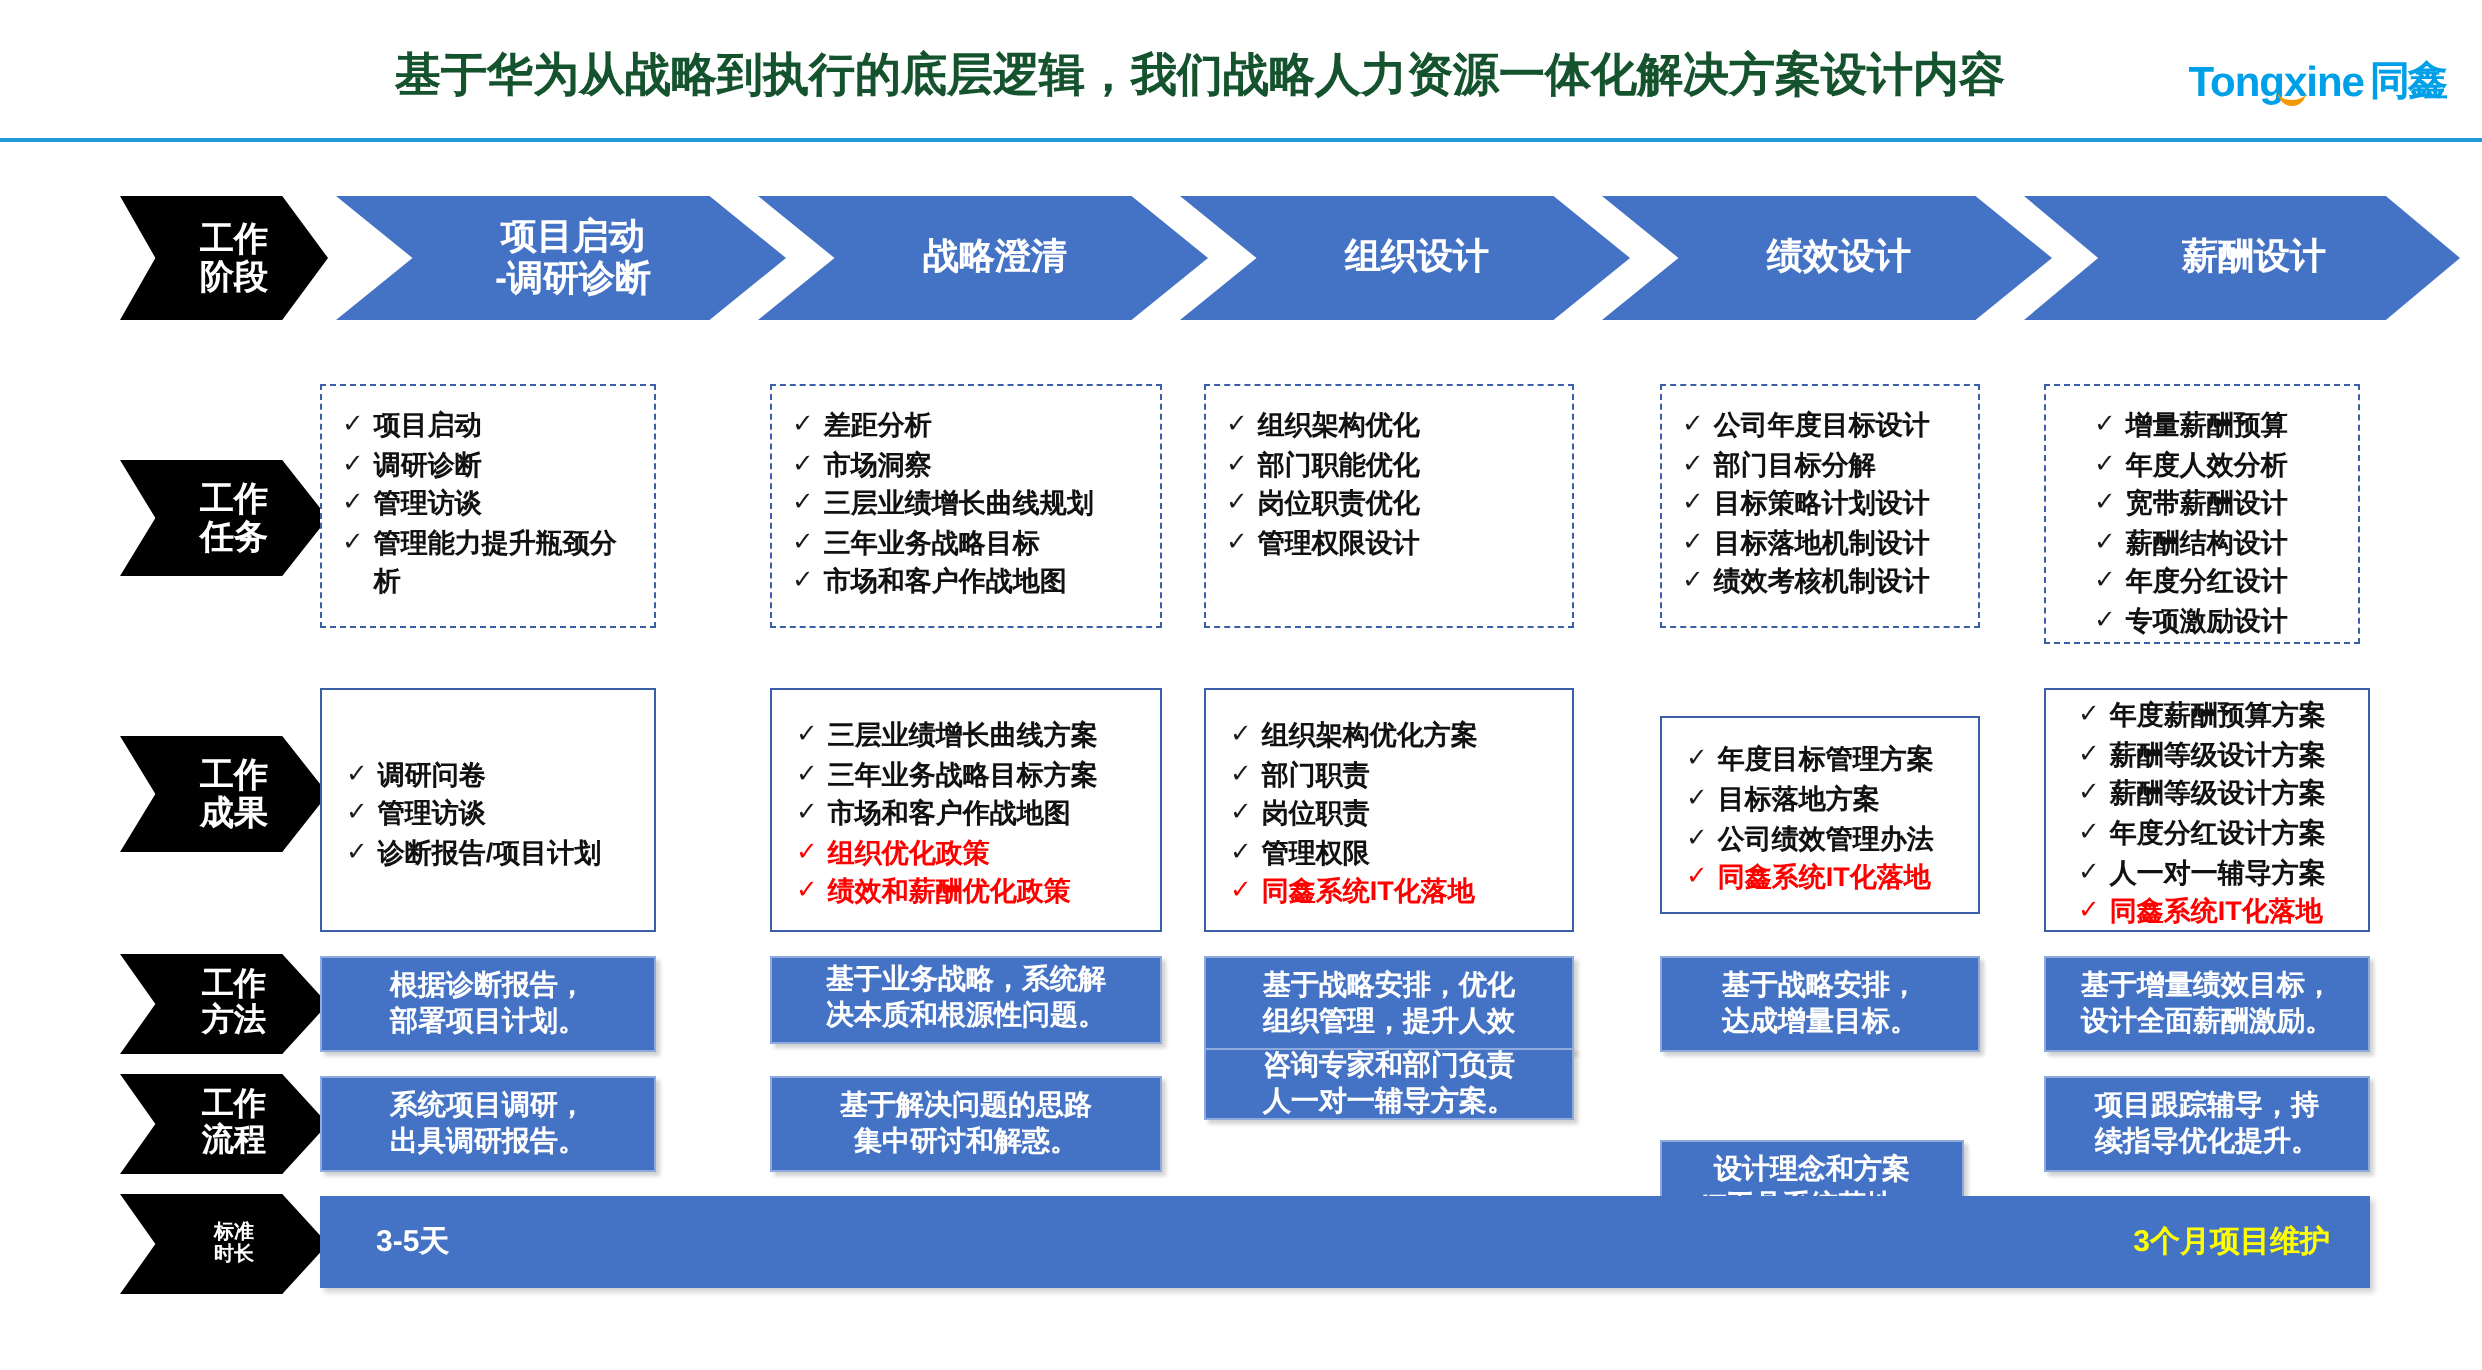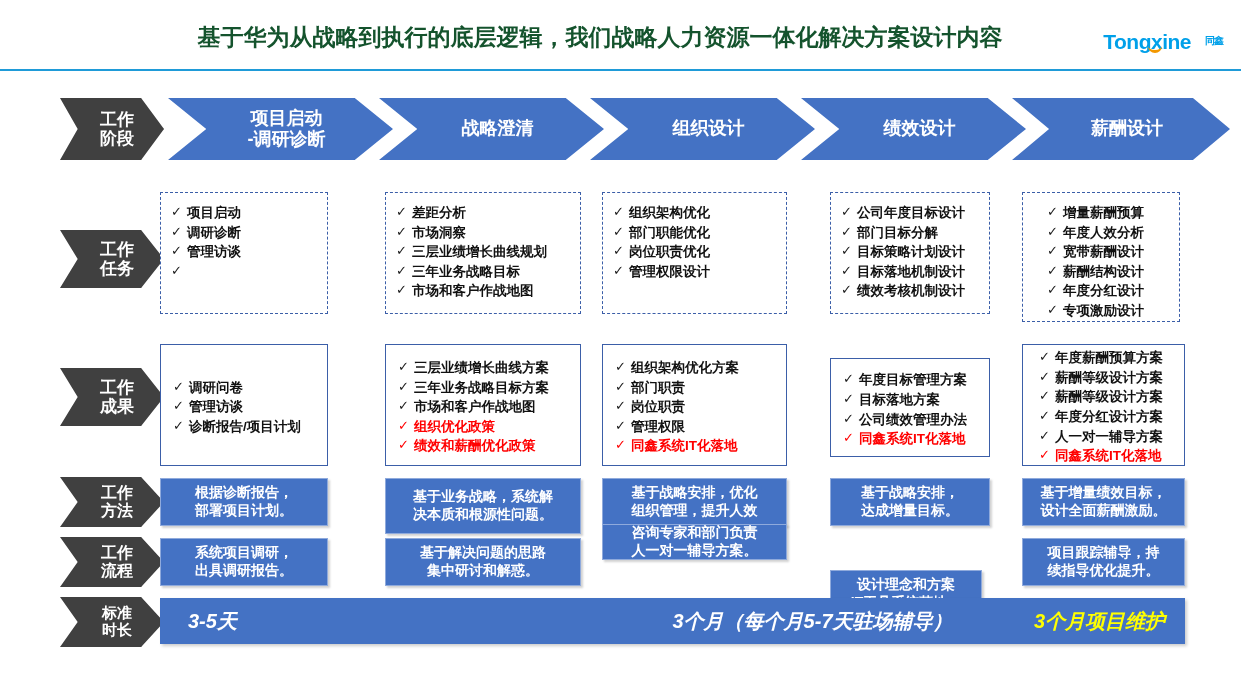--- a/index.html
+++ b/index.html
@@ -22,28 +22,28 @@
   #logo{position:absolute;right:18px;top:28px;height:26px;display:flex;align-items:center;}
   #logo .word{
     font-size:21px;font-weight:bold;color:#00A0E9;letter-spacing:-0.5px;
     position:relative;line-height:1;
   }
   #logo .smile{
     position:absolute;left:45px;top:15px;width:14px;height:7px;
     border-bottom:3px solid #F39800;border-radius:0 0 14px 14px;
   }
   #logo .cn{
-    font-size:10px;font-weight:bold;color:#00A0E9;margin-left:14px;line-height:1;
+    font-size:20px;font-weight:bold;color:#00A0E9;margin-left:3px;line-height:1;
     letter-spacing:-1px;
   }
   #header-rule{position:absolute;left:0;top:69px;width:1241px;height:2px;background:#1F9BD8;}
 
   
   .rowlabel{
-    position:absolute;background:#404040;color:#ffffff;
+    position:absolute;background:#000000;color:#ffffff;
     font-weight:bold;text-align:center;
     display:flex;flex-direction:column;align-items:center;justify-content:center;
     clip-path:polygon(0 0, 78% 0, 100% 50%, 78% 100%, 0 100%, 17% 50%);
     line-height:1.12;
     box-shadow:1px 1px 2px rgba(0,0,0,0.25);
   }
   .rowlabel span{display:block;padding-left:10px;}
 
   
   .stage{
@@ -87,21 +87,21 @@
     box-shadow:2px 2px 2px rgba(0,0,0,0.18);
   }
   .bluebox .inner{display:block;}
 
   
   #durbar{
     position:absolute;background:#4472C4;color:#ffffff;
     box-sizing:border-box;
     box-shadow:2px 2px 3px rgba(0,0,0,0.2);
   }
-  #durbar .seg{position:absolute;font-size:20px;font-weight:bold;white-space:nowrap;top:50%;transform:translateY(-50%);font-style:italic;}
+  #durbar .seg{position:absolute;font-size:15px;font-weight:bold;white-space:nowrap;top:50%;transform:translateY(-50%);}
   #dur-left{left:28px;}
   #dur-mid{left:50%;transform:translate(-50%,-50%);}
   #dur-right{right:20px;color:#FFFF00;}
 </style>
 </head>
 <body>
 
 <div id="header">
   <div id="title">基于华为从战略到执行的底层逻辑，我们战略人力资源一体化解决方案设计内容</div>
   <div id="logo">
@@ -130,21 +130,21 @@
 <div class="rowlabel" style="left:60px;top:477px;width:104px;height:50px;font-size:16px;">
   <span>工作</span>
   <span>方法</span>
 </div>
 
 <div class="rowlabel" style="left:60px;top:537px;width:104px;height:50px;font-size:16px;">
   <span>工作</span>
   <span>流程</span>
 </div>
 
-<div class="rowlabel" style="left:60px;top:597px;width:104px;height:50px;font-size:15px;">
+<div class="rowlabel" style="left:60px;top:597px;width:104px;height:50px;font-size:10px;">
   <span>标准</span>
   <span>时长</span>
 </div>
 
 <div class="stage" style="left:168px;width:225px;">
   <span>项目启动</span>
   <span>-调研诊断</span>
 </div>
 <div class="stage" style="left:379px;width:225px;">
   <span>战略澄清</span>
@@ -167,20 +167,21 @@
   <div class="li">
       <span class="chk">✓</span>
       <span class="txt">调研诊断</span>
     </div>
   <div class="li">
       <span class="chk">✓</span>
       <span class="txt">管理访谈</span>
     </div>
   <div class="li wrap">
       <span class="chk">✓</span>
+      <span class="txt">管理能力提升瓶颈分析</span>
     </div>
 </div>
 
 <div class="taskbox" style="left:385px;top:192px;width:196px;height:122px;">
   <div class="li">
       <span class="chk">✓</span>
       <span class="txt">差距分析</span>
     </div>
   <div class="li">
       <span class="chk">✓</span>
@@ -372,21 +373,21 @@
     </div>
   <div class="li red">
       <span class="chk">✓</span>
       <span class="txt">同鑫系统IT化落地</span>
     </div>
 </div>
 
 <div class="bluebox" style="left:160px;top:478px;width:168px;height:48px;">
   <span class="inner multiline">根据诊断报告，<br>部署项目计划。</span>
 </div>
-<div class="bluebox" style="left:385px;top:478px;width:196px;height:56px;font-family:Liberation Serif, serif;">
+<div class="bluebox" style="left:385px;top:478px;width:196px;height:44px;font-family:Liberation Serif, serif;">
   <span class="inner multiline">基于业务战略，系统解<br>决本质和根源性问题。</span>
 </div>
 <div class="bluebox" style="left:602px;top:478px;width:185px;height:48px;">
   <span class="inner multiline">基于战略安排，优化<br>组织管理，提升人效</span>
 </div>
 <div class="bluebox" style="left:830px;top:478px;width:160px;height:48px;">
   <span class="inner multiline">基于战略安排，<br>达成增量目标。</span>
 </div>
 <div class="bluebox" style="left:1022px;top:478px;width:163px;height:48px;">
   <span class="inner multiline">基于增量绩效目标，<br>设计全面薪酬激励。</span>
@@ -403,15 +404,14 @@
 </div>
 <div class="bluebox" style="left:830px;top:538px;width:152px;height:48px;margin-top:32px;">
   <span class="inner multiline">设计理念和方案<br>IT工具系统落地。</span>
 </div>
 <div class="bluebox" style="left:1022px;top:538px;width:163px;height:48px;">
   <span class="inner multiline">项目跟踪辅导，持<br>续指导优化提升。</span>
 </div>
 
 <div id="durbar" style="left:160px;top:598px;width:1025px;height:46px;">
   <div class="seg" id="dur-left">3-5天</div>
-  <div class="seg" id="dur-mid">3个月（每个月5-7天驻场辅导）</div>
   <div class="seg" id="dur-right">3个月项目维护</div>
 </div>
 
 </body></html>

